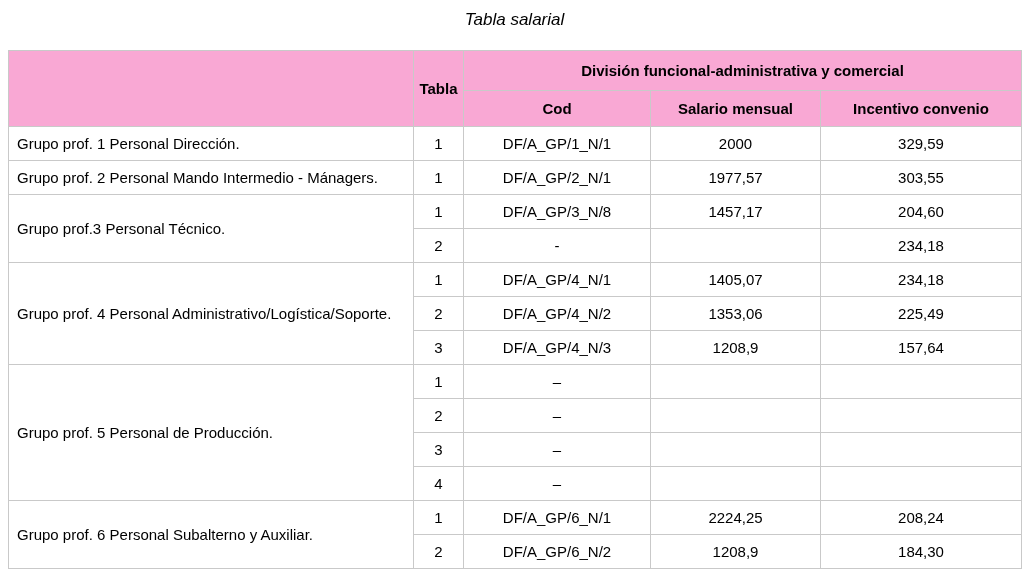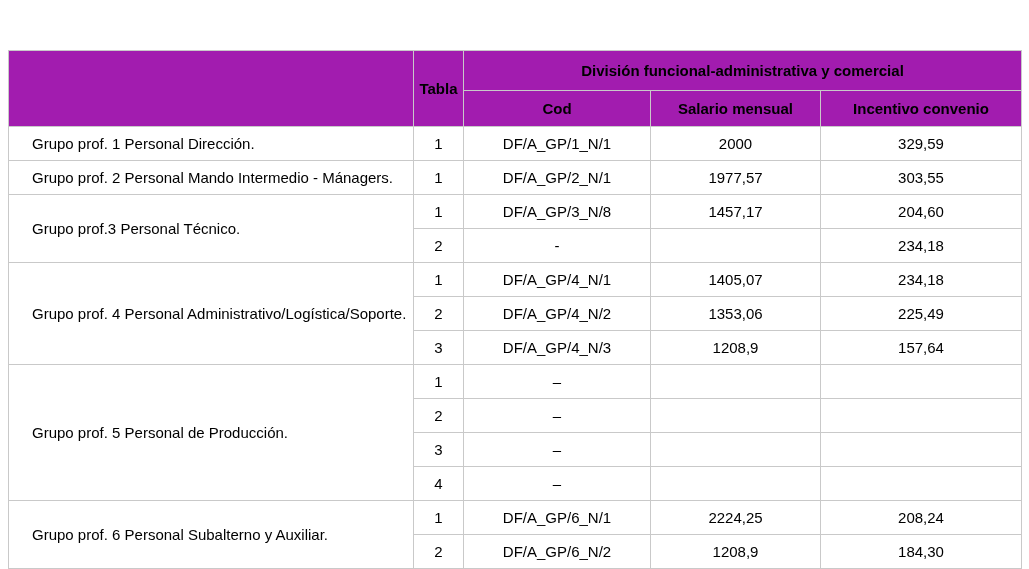--- a/index.html
+++ b/index.html
@@ -35,42 +35,43 @@
     width: 1013px;
     font-size: 15px;
   }
   table.salary th, table.salary td {
     border: 1px solid #c9c9c9;
     padding: 0;
     overflow: hidden;
     white-space: nowrap;
   }
   table.salary th {
-    background: #a21caf;
+    background: #f9a8d4;
     font-weight: bold;
     text-align: center;
     vertical-align: middle;
   }
   tr.hdr-top th { height: 39px; }
   tr.hdr-sub th { height: 35px; }
   tbody td {
     height: 33px;
     text-align: center;
     vertical-align: middle;
     background: #ffffff;
   }
   tbody td.group {
     text-align: left;
-    padding-left: 23px;
+    padding-left: 8px;
   }
 </style>
 </head>
 <body>
 
 <div class="page">
+  <div class="title">Tabla salarial</div>
 
   <table class="salary">
     <colgroup>
       <col style="width:405px">
       <col style="width:50px">
       <col style="width:187px">
       <col style="width:170px">
       <col style="width:201px">
     </colgroup>
     <thead>

